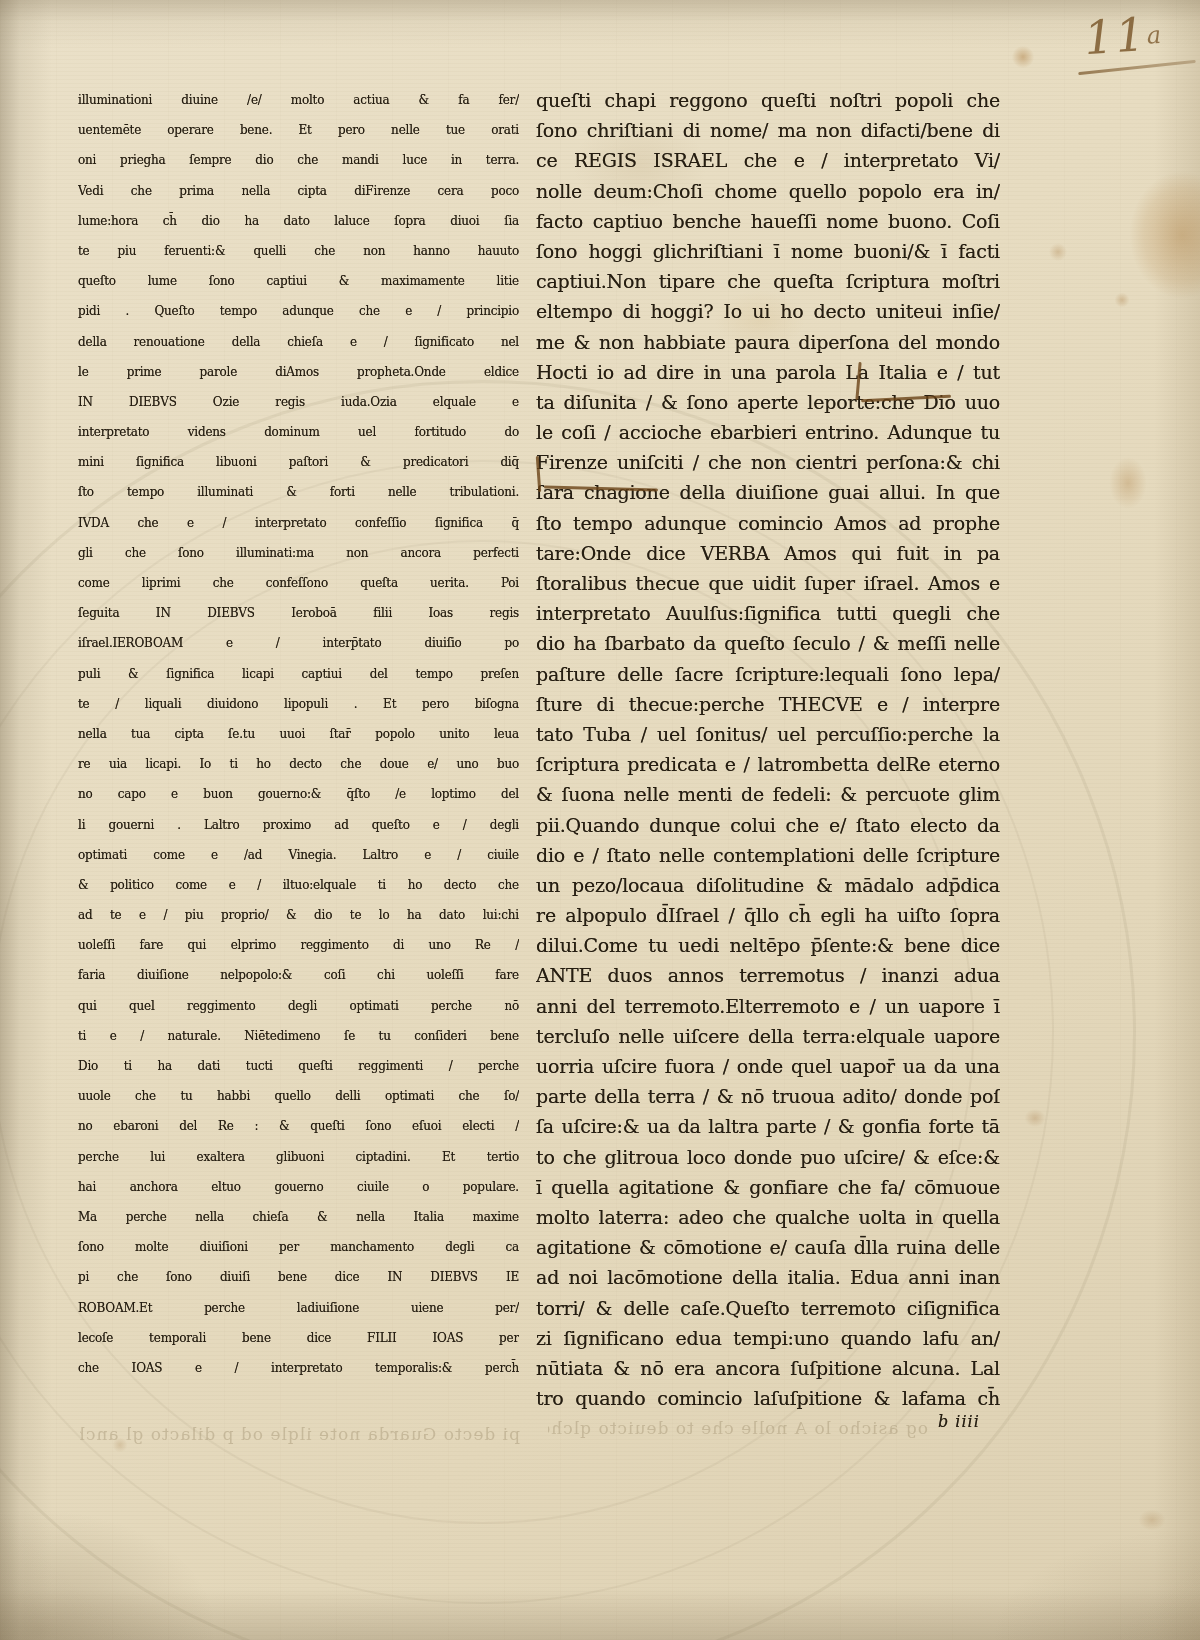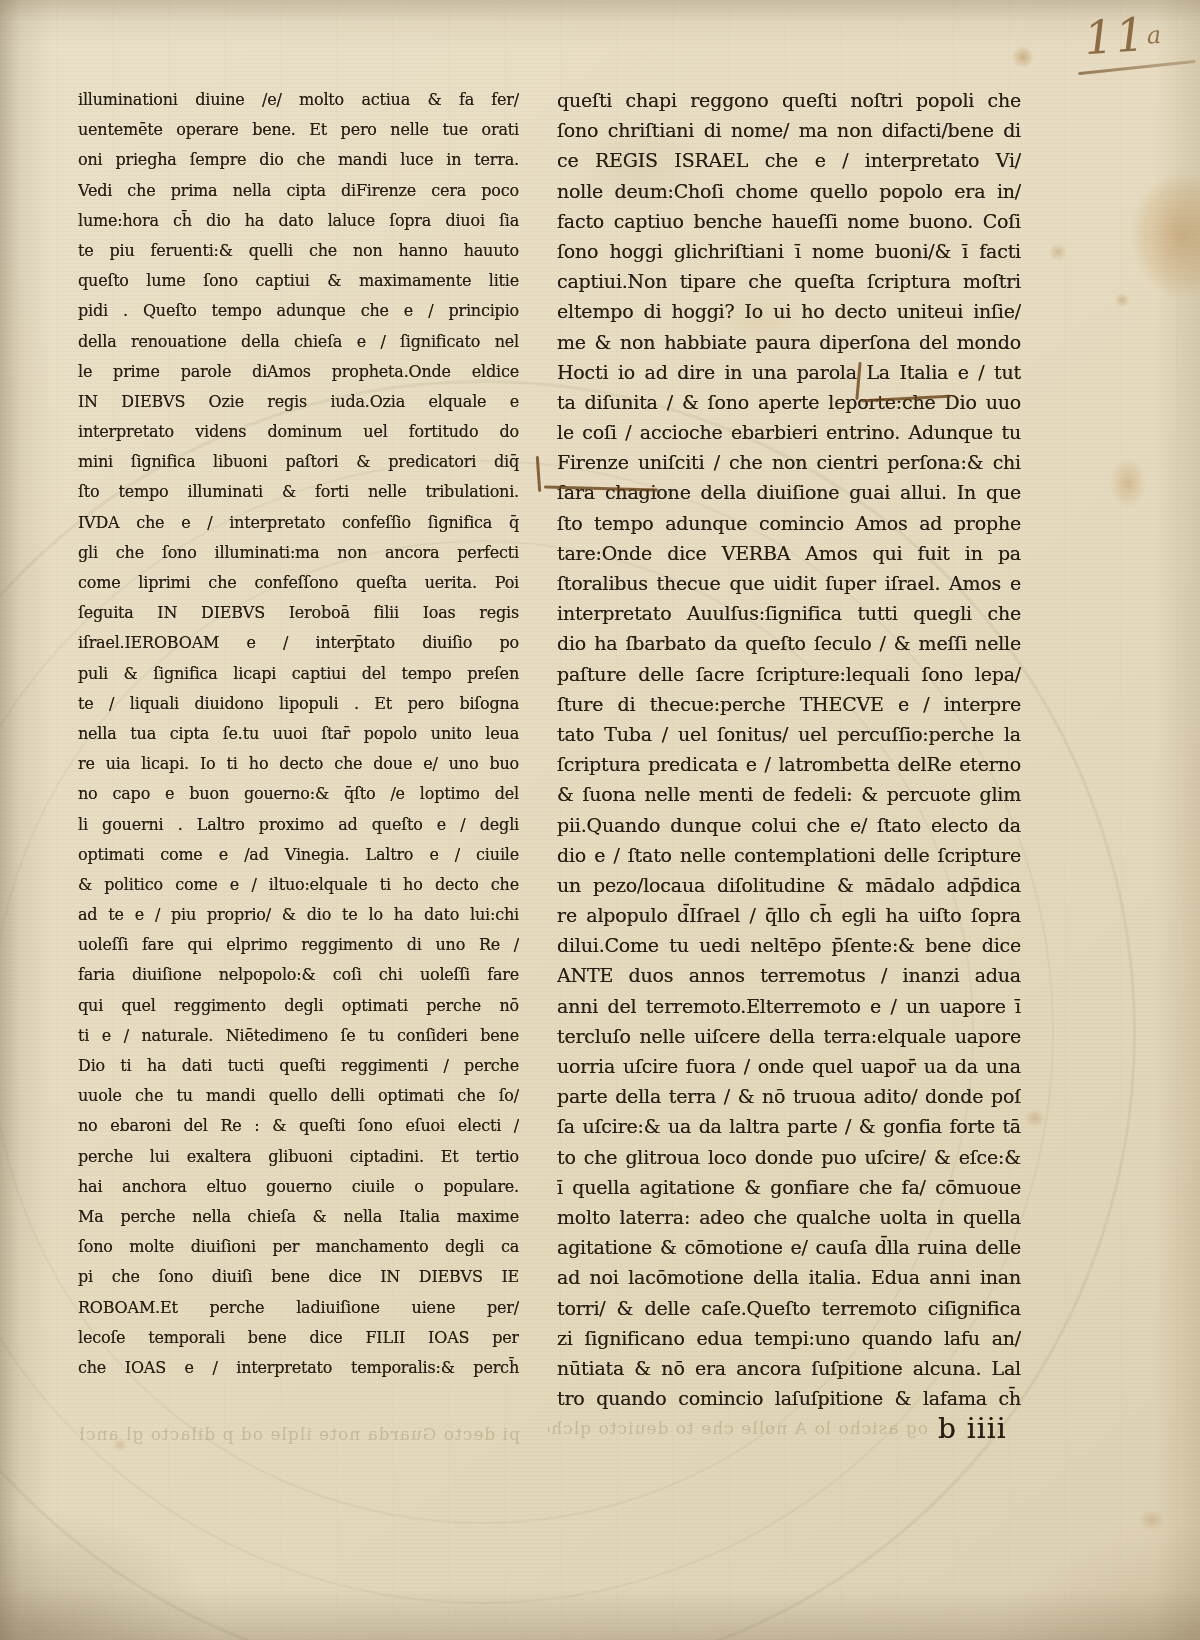--- a/index.html
+++ b/index.html
@@ -42,27 +42,28 @@
 
   .col{position:absolute;top:85px;overflow:hidden;}
   .col .tline{
     height:30.2px;line-height:30.2px;
     white-space:nowrap;
     text-align:justify;text-align-last:justify;
     text-justify:inter-word;
     letter-spacing:-0.2px;
     text-shadow:0 0 .5px rgba(36,28,16,.65);
   }
-  #col-left{left:78px;width:441px;font-size:16px;}
-  #col-right{left:557px;width:464px;font-size:19px;}
+  #col-left{left:78px;width:441px;font-size:12px;}
+  #col-right{left:536px;width:464px;font-size:19px;}
 
   .signature{
     position:absolute;left:938px;top:1412px;
-    font-size:28px;letter-spacing:1px;
+    font-size:16px;letter-spacing:1px;
     text-shadow:0 0 .5px rgba(36,28,16,.65);
+    font-style:italic;
   }
 
   
   .folio{
     position:absolute;left:1085px;top:8px;width:120px;height:80px;
     color:#7d5a2e;transform:rotate(-4deg);
     font-style:italic;font-family:"DejaVu Serif",serif;
   }
   .folio .num{font-size:46px;line-height:52px;letter-spacing:2px;opacity:.85;}
   .folio .sup{font-size:24px;vertical-align:super;opacity:.8;}
@@ -128,21 +129,21 @@
       <div class="tline">no capo e buon gouerno:&amp; q̄ſto /e loptimo del</div>
       <div class="tline">li gouerni . Laltro proximo ad queſto e / degli</div>
       <div class="tline">optimati come e /ad Vinegia. Laltro e / ciuile</div>
       <div class="tline">&amp; politico come e / iltuo:elquale ti ho decto che</div>
       <div class="tline">ad te e / piu proprio/ &amp; dio te lo ha dato lui:chi</div>
       <div class="tline">uoleſſi fare qui elprimo reggimento di uno Re /</div>
       <div class="tline">faria diuiſione nelpopolo:&amp; coſi chi uoleſſi fare</div>
       <div class="tline">qui quel reggimento degli optimati perche nō</div>
       <div class="tline">ti e / naturale. Niētedimeno ſe tu conſideri bene</div>
       <div class="tline">Dio ti ha dati tucti queſti reggimenti / perche</div>
-      <div class="tline">uuole che tu mandi quello delli optimati che ſo/</div>
+      <div class="tline">uuole che tu habbi quello delli optimati che ſo/</div>
       <div class="tline">no ebaroni del Re : &amp; queſti ſono eſuoi electi /</div>
       <div class="tline">perche lui exaltera glibuoni ciptadini. Et tertio</div>
       <div class="tline">hai anchora eltuo gouerno ciuile o populare.</div>
       <div class="tline">Ma perche nella chieſa &amp; nella Italia maxime</div>
       <div class="tline">ſono molte diuiſioni per manchamento degli ca</div>
       <div class="tline">pi che ſono diuiſi bene dice IN DIEBVS IE</div>
       <div class="tline">ROBOAM.Et perche ladiuiſione uiene per/</div>
       <div class="tline">lecoſe temporali bene dice FILII IOAS per</div>
       <div class="tline">che IOAS e / interpretato temporalis:&amp; perch̄</div>
     </div>

